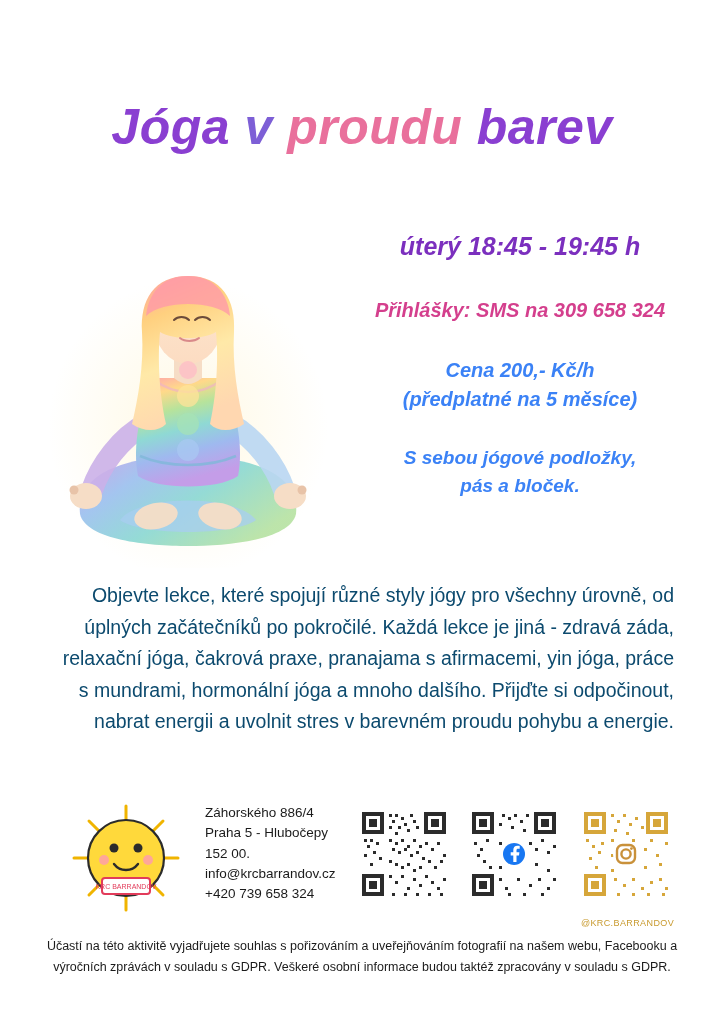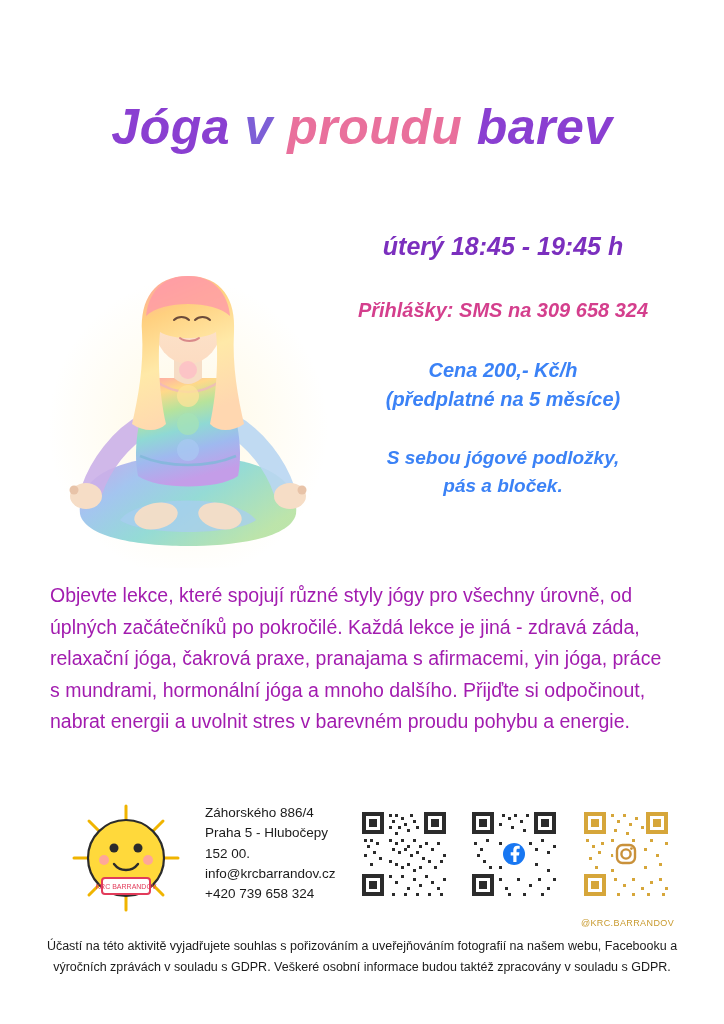--- a/index.html
+++ b/index.html
@@ -46,21 +46,21 @@
     position: absolute;
     left: 28px;
     top: 228px;
     width: 320px;
     height: 340px;
   }
 
   
   .info {
     position: absolute;
-    left: 313px;
+    left: 330px;
     top: 232px;
     width: 380px;
     text-align: center;
     font-style: italic;
     font-weight: bold;
   }
   .info .line-time {
     font-size: 25px;
     color: #7b2fbe;
     margin-bottom: 38px;
@@ -81,24 +81,24 @@
     color: #3b82f6;
     line-height: 1.45;
   }
 
   
   .paragraph {
     position: absolute;
     left: 50px;
     top: 580px;
     width: 624px;
-    text-align: left;
+    text-align: right;
     font-size: 19.5px;
     line-height: 1.62;
-    color: #a21caf;
+    color: #0c4a6e;
   }
 
   
   .footer-strip {
     position: absolute;
     left: 0;
     top: 798px;
     width: 668px;
     height: 118px;
   }

